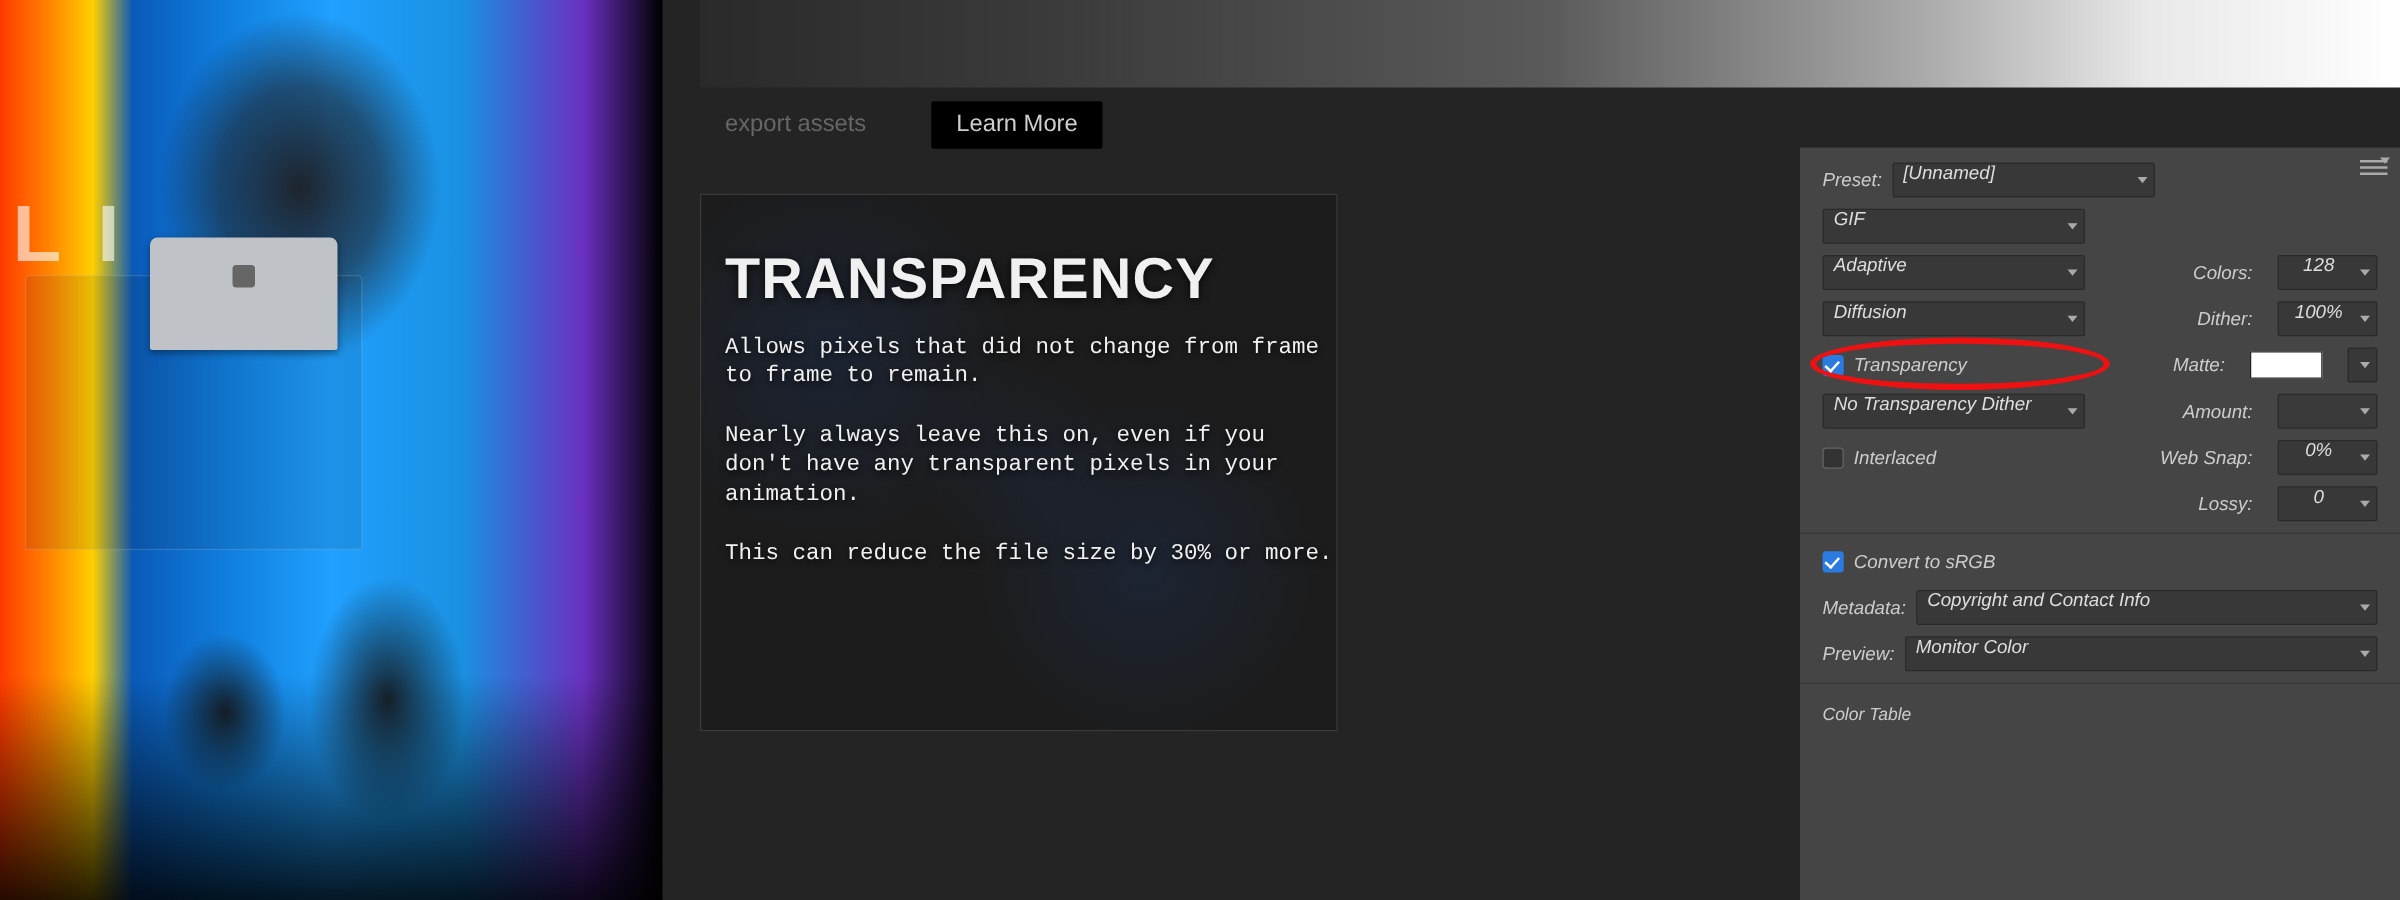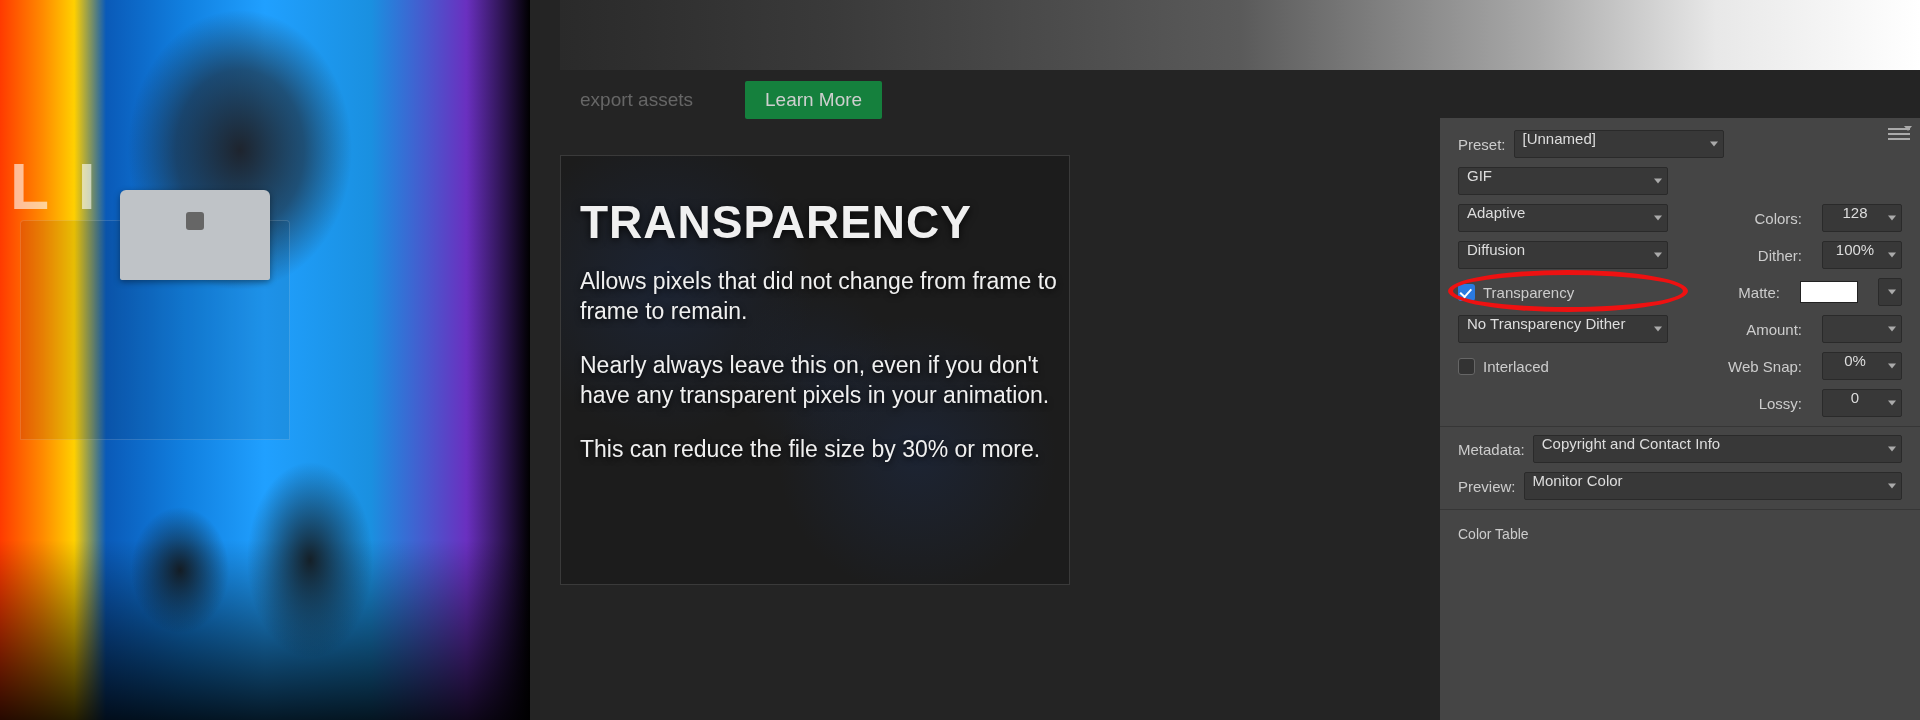--- a/index.html
+++ b/index.html
@@ -25,34 +25,34 @@
 .slide {
   width: 1390px; height: 720px; background: #242424; position: relative;
 }
 .slide-top { position:absolute; top:0; left:30px; right:0; height:70px;
   background: linear-gradient(90deg, #2a2a2a 0%, #3a3a3a 20%, #5a5a5a 50%, #aaa 72%, #e8e8e8 85%, #fff 100%);
   border-radius: 0;
 }
 .slide-tabs { position:absolute; top:78px; left:30px; height:44px; display:flex; gap:32px; align-items:center; }
 .tab { color:#888; font-size:19px; padding:8px 20px; }
 .tab.dim { color:#666; }
-.tab.raised { background:#15803d; color:#cfcfcf; border-radius:2px; }
+.tab.raised { background:#000000; color:#cfcfcf; border-radius:2px; }
 
 .preview-box { position:absolute; left:30px; top:155px; width:510px; height:430px; background:#1c1c1c; border:1px solid #3a3a3a;
   background-image:
     radial-gradient(circle at 20% 30%, rgba(30,60,120,.25) 0%, transparent 30%),
     radial-gradient(circle at 70% 70%, rgba(30,60,120,.25) 0%, transparent 30%),
     radial-gradient(circle at 50% 50%, rgba(30,60,120,.15) 0%, transparent 25%);
 }
 
 .overlay-text { position:absolute; left:50px; top:195px; width:490px; color:#f0f0f0; }
 .overlay-text h1 { font-size:46px; font-weight:900; letter-spacing:1px; margin-bottom:18px; text-shadow:0 2px 8px rgba(0,0,0,.8); }
-.overlay-text p { font-size:23px; line-height:1.3; margin-bottom:24px; font-weight:400; text-shadow:0 2px 6px rgba(0,0,0,.8); }
-
-.panel { position:absolute; right:0; top:118px; width:480px; bottom:0; background:#454545; color:#d8d8d8; padding:12px 18px 0 18px; font-size:15px; }
+.overlay-text p { font-size:18px; line-height:1.3; margin-bottom:24px; font-weight:400; text-shadow:0 2px 6px rgba(0,0,0,.8);font-family:Liberation Mono, monospace; }
+
+.panel { position:absolute; right:0; top:118px; width:480px; bottom:0; background:#454545; color:#d8d8d8; padding:12px 18px 0 18px; font-size:15px;font-style:italic; }
 .panel .row { display:flex; align-items:center; margin-bottom:9px; min-height:28px; }
 .panel label { color:#ccc; }
 .panel .right-col { margin-left:auto; display:flex; align-items:center; gap:20px; }
 .panel .lbl-right { color:#ccc; text-align:right; }
 
 .sel { background:#383838; border:1px solid #2a2a2a; color:#ddd; height:28px; padding:0 22px 12px 8px; position:relative; display:inline-flex; align-items:center; border-radius:2px; }
 .sel.wide { width:210px; }
 .sel.val { width:80px; justify-content:center; }
 .sel .chev { position:absolute; right:5px; top:50%; transform:translateY(-50%); width:0; height:0; border-left:4px solid transparent; border-right:4px solid transparent; border-top:5px solid #aaa; }
 
@@ -196,20 +196,24 @@
         <span class="lbl-right">Lossy:</span>
         <div class="sel val">
           <span>0</span>
           <span class="chev"></span>
         </div>
       </div>
     </div>
 
     <div class="section-divider"></div>
 
+    <div class="row">
+      <span class="chk"></span>
+      <label>Convert to sRGB</label>
+    </div>
 
     <div class="row">
       <label>Metadata:</label>
       <div style="width:8px"></div>
       <div class="sel" style="flex:1">
         <span>Copyright and Contact Info</span>
         <span class="chev"></span>
       </div>
     </div>
 

